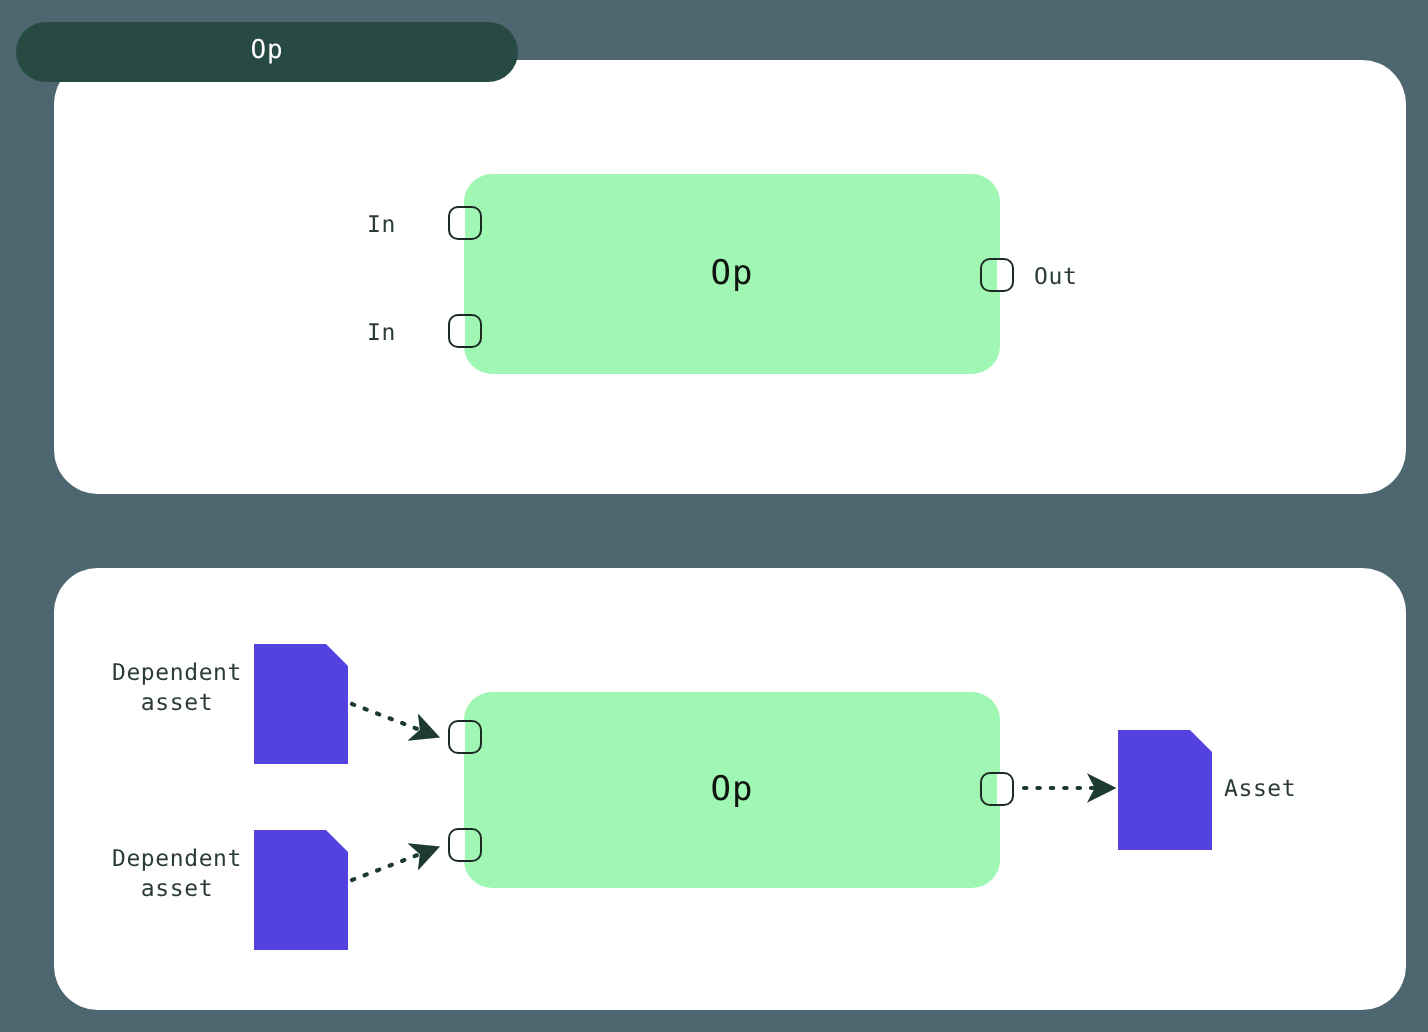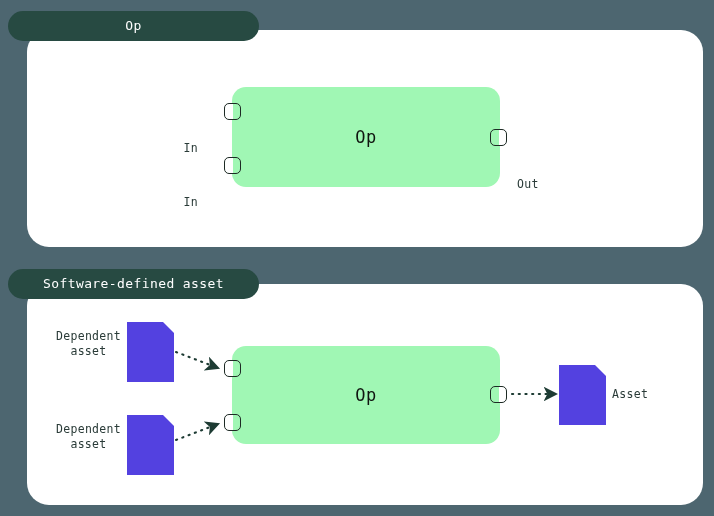--- a/index.html
+++ b/index.html
@@ -82,25 +82,24 @@
   #port-bot-in1  { left: 224px; top: 360px; }
   #port-bot-in2  { left: 224px; top: 414px; }
   #port-bot-out  { left: 490px; top: 386px; }
 
   .io-label {
     position: absolute;
     font-size: 11.5px;
     color: #2a3b38;
     letter-spacing: 0.3px;
     white-space: nowrap;
-    margin-top: 36px;
   }
   #label-in-1 { left: 198px; top: 105px; transform: translateX(-100%); }
   #label-in-2 { left: 198px; top: 159px; transform: translateX(-100%); }
-  #label-out  { left: 517px; top: 141px; }
+  #label-out  { left: 517px; top: 131px; }
 
   .asset-name {
     position: absolute;
     font-size: 11.5px;
     color: #2a3b38;
     letter-spacing: 0.3px;
     white-space: nowrap;
     text-align: center;
     line-height: 15px;
   }
@@ -143,21 +142,20 @@
   <div class="port outer-left" id="port-top-in1"></div>
   <div class="port outer-left" id="port-top-in2"></div>
   <div class="port outer-right" id="port-top-out"></div>
 
   <div class="io-label" id="label-in-1">In</div>
   <div class="io-label" id="label-in-2">In</div>
   <div class="io-label" id="label-out">Out</div>
 
   <div class="panel" id="panel-asset"></div>
 
-  <div class="tab" id="tab-asset">Software-defined asset</div>
 
   <div class="opbox" id="opbox-bottom">
     <div class="opbox-label">Op</div>
   </div>
 
   <div class="port outer-left" id="port-bot-in1"></div>
   <div class="port outer-left" id="port-bot-in2"></div>
   <div class="port outer-right" id="port-bot-out"></div>
 
   <div class="doc-icon" id="icon-dep-1">

